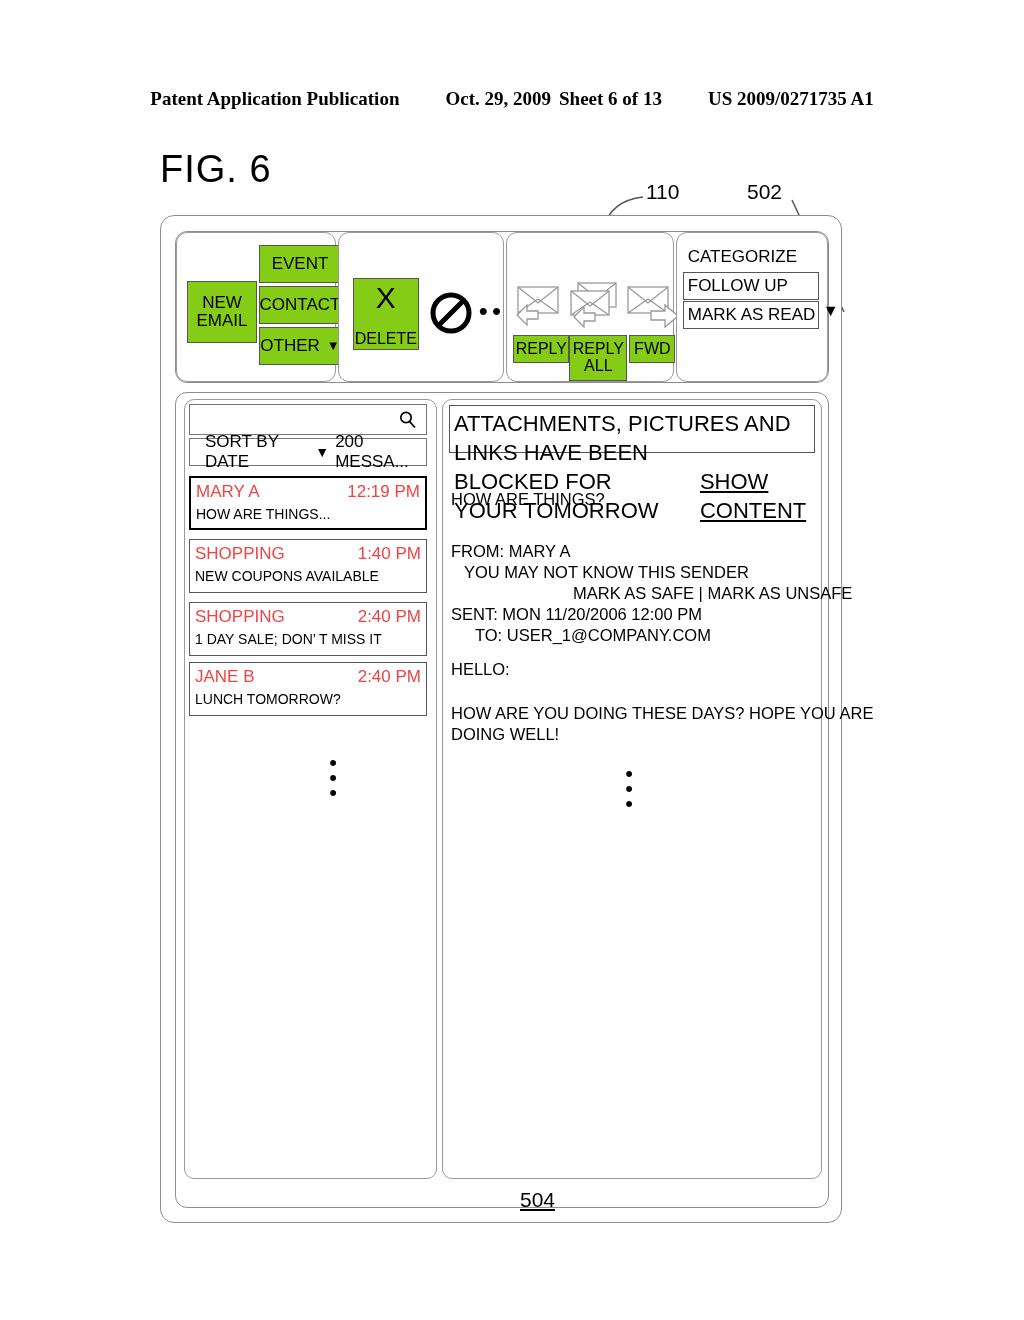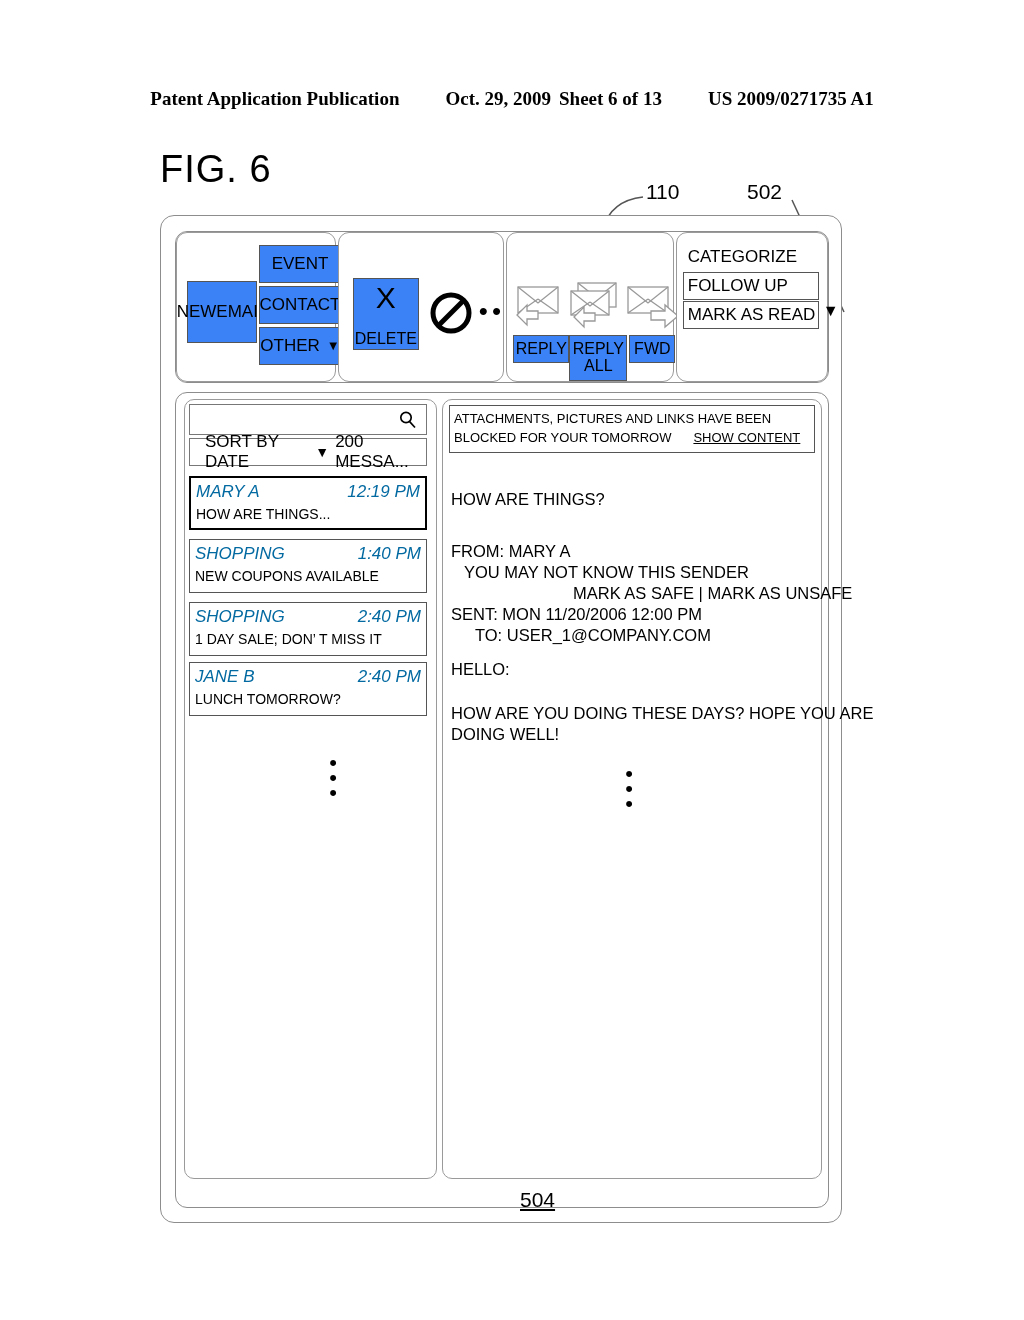--- a/index.html
+++ b/index.html
@@ -59,27 +59,27 @@
     position:relative;height:100%;
     border:1.5px solid #9a9a9a;border-radius:11px;
     box-sizing:border-box;background:#fff;
   }
   .g-new{width:168px;}
   .g-del{width:175px;margin-left:2px;}
   .g-reply{width:176px;margin-left:2px;}
   .g-cat{width:160px;margin-left:2px;}
 
   .btn{
-    position:absolute;border:1.2px solid #555;background:#3b82f6;
+    position:absolute;border:1.2px solid #555;background:#84cc16;
     box-sizing:border-box;color:#000;
     font-family:"Liberation Sans",sans-serif;font-size:17px;
     display:flex;align-items:center;justify-content:center;
     text-align:center;line-height:1.05;
   }
-  .btn-newemail{left:10px;top:48px;width:70px;height:62px;flex-direction:row;}
+  .btn-newemail{left:10px;top:48px;width:70px;height:62px;flex-direction:column;}
   .btn-event{left:82px;top:12px;width:82px;height:38px;}
   .btn-contact{left:82px;top:53px;width:82px;height:38px;}
   .btn-other{left:82px;top:94px;width:82px;height:38px;}
 
   .btn-delete{
     left:14px;top:45px;width:66px;height:72px;
     flex-direction:column;justify-content:space-between;
     padding:4px 0 2px;
   }
   .x-glyph{font-size:30px;line-height:30px;font-family:"Liberation Sans",sans-serif;}
@@ -146,38 +146,38 @@
     display:flex;align-items:center;font-size:17px;color:#000;padding-left:15px;
   }
   .sortbar .caret{margin:0 6px 0 6px;font-size:14px;}
 
   .msg{
     position:absolute;left:4px;width:238px;height:54px;
     border:1.2px solid #555;box-sizing:border-box;background:#fff;
     padding:3px 5px 0 5px;
   }
   .msg.selected{border:2.6px solid #000;}
-  .msg .row1{display:flex;justify-content:space-between;font-size:17px;color:#0369a1;line-height:22px;font-style:italic;}
+  .msg .row1{display:flex;justify-content:space-between;font-size:17px;color:#ef4444;line-height:22px;}
   .msg .row2{font-size:14px;color:#000;line-height:22px;white-space:nowrap;}
   .m1{top:76px;}
   .m2{top:139px;}
   .m3{top:202px;}
   .m4{top:262px;}
 
   .dots-v{
     position:absolute;width:10px;text-align:center;
     font-size:22px;line-height:15px;color:#000;
   }
   .dots-list{left:143px;top:355px;}
   .dots-read{left:181px;top:366px;}
 
   .blocked{
     position:absolute;left:6px;top:5px;width:366px;height:48px;
     border:1.2px solid #555;box-sizing:border-box;background:#fff;
-    padding:3px 4px 0 4px;font-size:13px;color:#000;line-height:19px;
+    padding:3px 4px 0 4px;font-size:22px;color:#000;line-height:29px;
   }
   .blocked .l2{display:flex;align-items:baseline;}
   .show-content{text-decoration:underline;margin-left:22px;}
 
   .rtext{
     position:absolute;left:8px;font-size:16.5px;color:#000;line-height:21px;
     white-space:nowrap;
   }
   .t-subject{top:89px;}
   .t-from{top:141px;}

